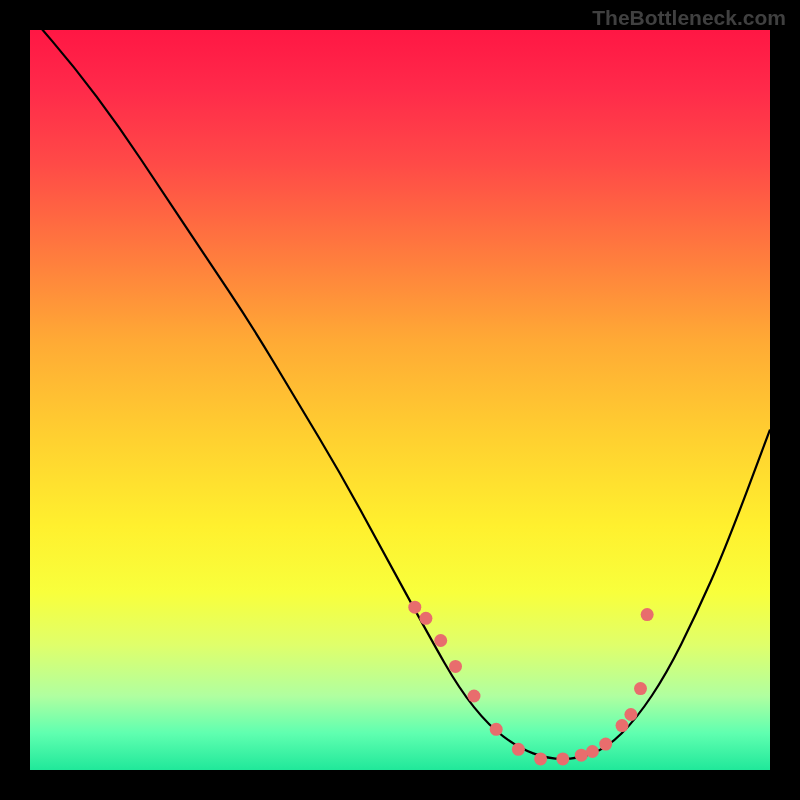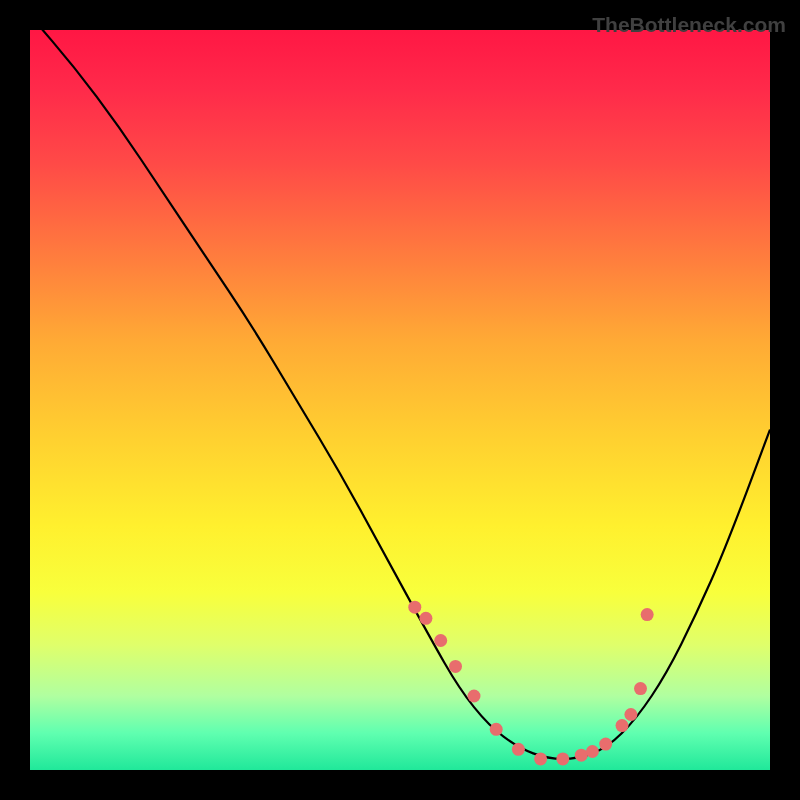--- a/index.html
+++ b/index.html
@@ -11,21 +11,20 @@
     font-family: Arial, sans-serif;
   }
   .watermark {
     position: absolute;
     top: 6px;
     right: 14px;
     color: #404040;
     font-size: 21px;
     font-weight: bold;
     z-index: 10;
-    margin-top: 7px;
   }
   .plot-area {
     position: absolute;
     left: 30px;
     top: 30px;
     width: 740px;
     height: 740px;
     overflow: hidden;
   }
   .gradient-bg {

